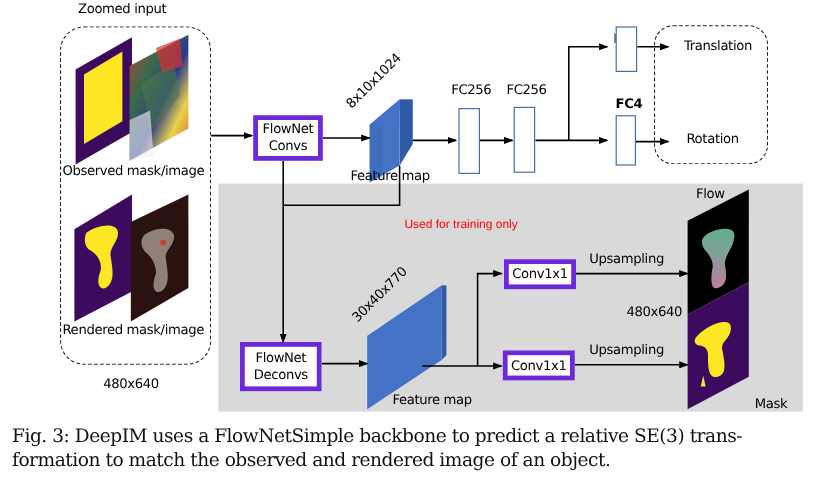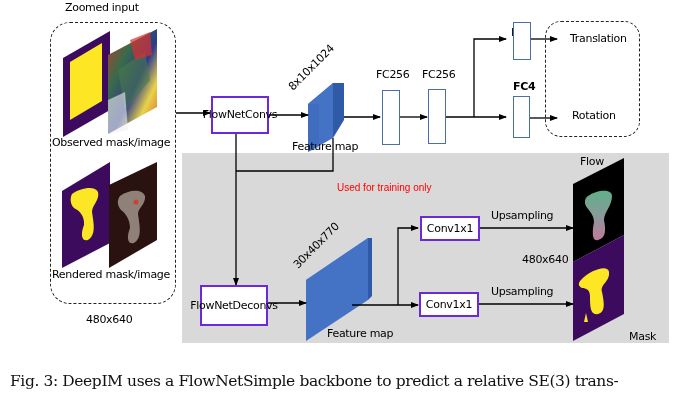--- a/index.html
+++ b/index.html
@@ -4,25 +4,25 @@
 <style>
   html, body { margin:0; padding:0; background:#ffffff; }
   body { width:698px; height:419px; position:relative; overflow:hidden;
          font-family:"Liberation Sans", sans-serif; color:#000; }
   .lbl { position:absolute; font-size:11px; white-space:nowrap; font-family:"DejaVu Sans", sans-serif; letter-spacing:-0.3px; }
   .train-bg { position:absolute; left:182px; top:153px; width:487px; height:190px; background:#d9d9d9; }
   .input-group { position:absolute; left:50px; top:22px; width:126px; height:282px;
                  border:1.5px dashed #222; border-radius:20px; box-sizing:border-box; }
   .output-group { position:absolute; left:545px; top:21px; width:95px; height:116px;
                   border:1.5px dashed #222; border-radius:16px; box-sizing:border-box; }
-  .box { position:absolute; border:2px solid #6d28d9; background:#fff; box-sizing:border-box;
-         display:flex; align-items:center; justify-content:center;
+  .box { position:absolute; border:4px solid #6d28d9; background:#fff; box-sizing:border-box;
+         display:flex; flex-direction:column; align-items:center; justify-content:center;
          font-size:11px; line-height:14px; text-align:center; font-family:"DejaVu Sans", sans-serif; letter-spacing:-0.3px; }
   .fc { position:absolute; border:1.5px solid #4a6ea9; background:#fff; box-sizing:border-box; }
-  .caption { position:absolute; left:10px; top:371px; width:680px; font-family:"DejaVu Serif", serif;
+  .caption { position:absolute; left:10px; top:353px; width:680px; font-family:"DejaVu Serif", serif;
              font-size:15.5px; line-height:20px; color:#111; letter-spacing:-0.4px; }
   .red-note { position:absolute; left:337px; top:182px; color:#ff0000; font-size:10px;
               font-family:"Liberation Sans", sans-serif; }
   svg { position:absolute; left:0; top:0; }
 </style>
 </head>
 <body>
 
 <div class="train-bg"></div>
 
@@ -169,13 +169,14 @@
   <span>Conv1x1</span>
 </div>
 <div class="lbl" style="left:491px; top:285px;">Upsampling</div>
 
 <div class="lbl" style="left:580px; top:155px;text-align:center;">Flow</div>
 <div class="lbl" style="left:522px; top:253px;">480x640</div>
 <div class="lbl" style="left:589px; top:330px;margin-left:40px;">Mask</div>
 
 <div class="caption">
   <div>Fig. 3: DeepIM uses a FlowNetSimple backbone to predict a relative SE(3) trans-</div>
+  <div>formation to match the observed and rendered image of an object.</div>
 </div>
 
 </body></html>

